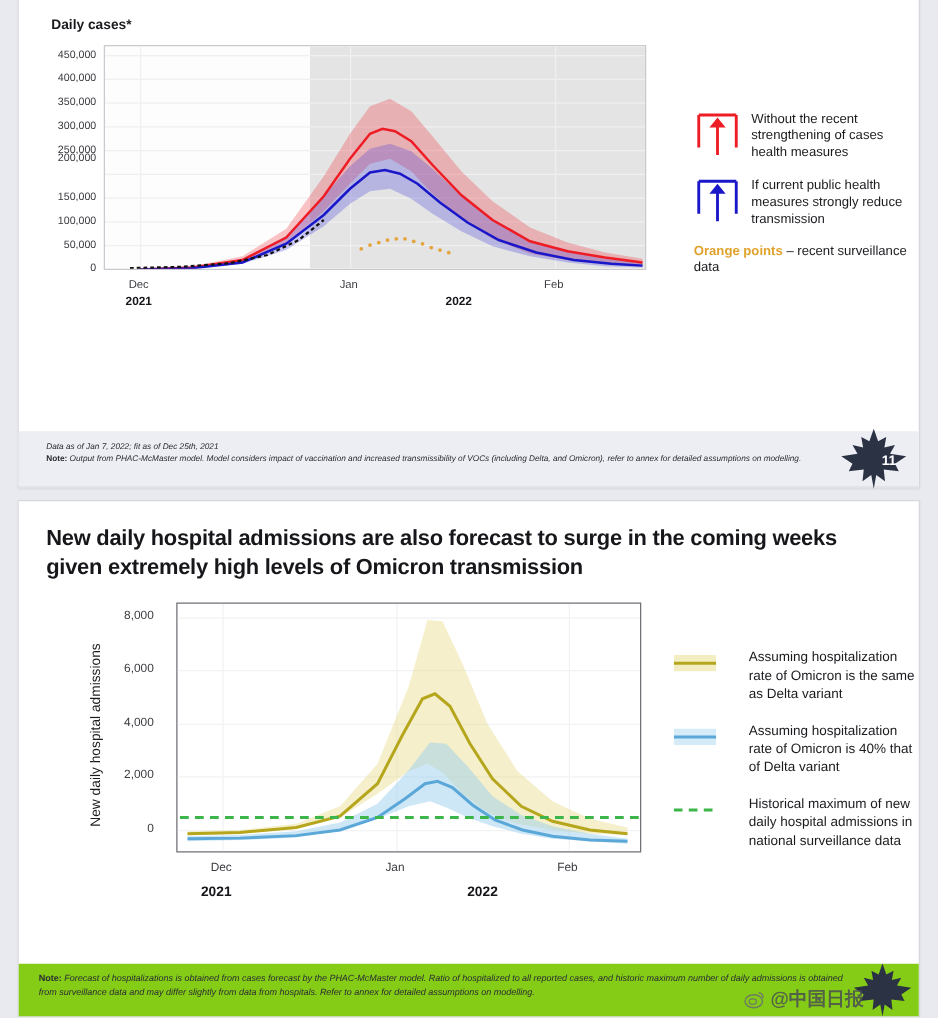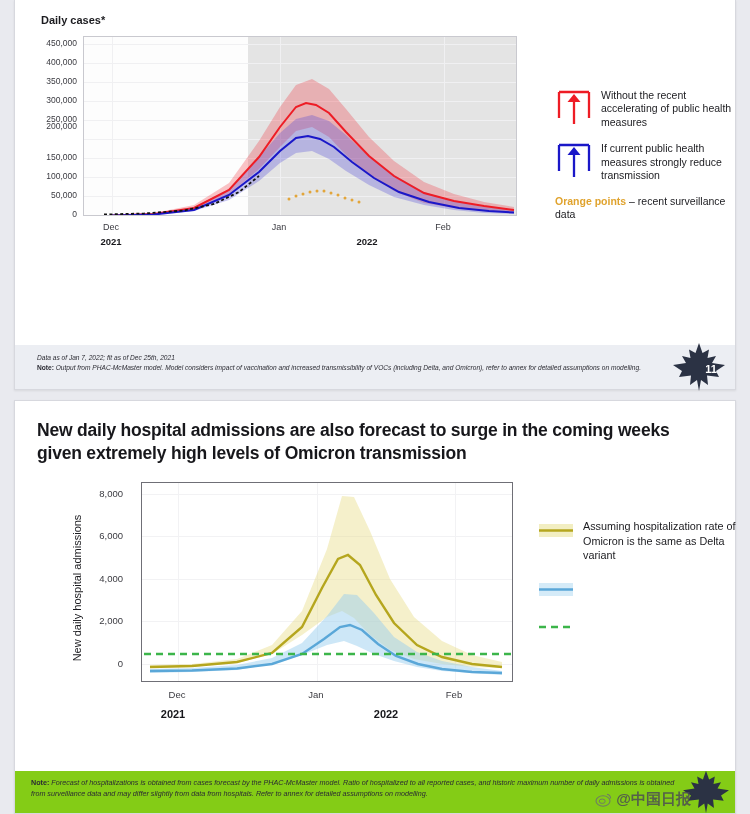--- a/index.html
+++ b/index.html
@@ -134,21 +134,21 @@
   }
   .c2-xlab {
     position: absolute; font-size: 9.5px; color: #3a3a40;
     transform: translateX(-50%);
   }
   .c2-yearlab {
     position: absolute; font-size: 11px; font-weight: bold; color: #17171b;
     transform: translateX(-50%);
   }
   .legend2 { position: absolute; left: 524px; top: 530px; width: 200px; }
-  .legend2-row { display: flex; gap: 10px; margin-bottom: 15px; }
+  .legend2-row { display: flex; gap: 26px; margin-bottom: 15px; }
   .legend2-ico { width: 34px; height: 20px; flex: 0 0 34px; margin-top: 2px; }
   .legend2-text { font-size: 10.8px; line-height: 1.35; color: #1b1b1f; }
 
   .note2 {
     position: absolute; left: 0; right: 0; bottom: 0;
     background: #84cc16; padding: 7px 60px 7px 16px; height: 42px;
   }
   .note2-line { font-size: 7.2px; font-style: italic; color: #2b2b33; line-height: 1.5; }
   .note2-line b { font-style: normal; }
 
@@ -236,21 +236,21 @@
 
     <div class="legend1">
       <div class="legend1-row">
         <div class="legend1-ico">
           <svg width="38" height="38" viewBox="0 0 38 38">
             <path d="M4,4 H34 M34,4 V30 M4,4 V30" fill="none" stroke="#ee1c25" stroke-width="2.3"></path>
             <path d="M19,36 V9" fill="none" stroke="#ee1c25" stroke-width="2.3"></path>
             <path d="M19,6 L25.5,14 L12.5,14 Z" fill="#ee1c25"></path>
           </svg>
         </div>
-        <div class="legend1-text">Without the recent accelerating of public health measures</div>
+        <div class="legend1-text">Without the recent strengthening of cases health measures</div>
       </div>
       <div class="legend1-row">
         <div class="legend1-ico">
           <svg width="38" height="38" viewBox="0 0 38 38">
             <path d="M4,4 H34 M34,4 V30 M4,4 V30" fill="none" stroke="#1a17c8" stroke-width="2.3"></path>
             <path d="M19,36 V9" fill="none" stroke="#1a17c8" stroke-width="2.3"></path>
             <path d="M19,6 L25.5,14 L12.5,14 Z" fill="#1a17c8"></path>
           </svg>
         </div>
         <div class="legend1-text">If current public health measures strongly reduce transmission</div>
@@ -330,27 +330,29 @@
         </div>
         <div class="legend2-text">Assuming hospitalization rate of Omicron is the same as Delta variant</div>
       </div>
       <div class="legend2-row">
         <div class="legend2-ico">
           <svg width="34" height="20" viewBox="0 0 34 20">
             <rect x="0" y="3" width="34" height="13" fill="#d5ebf8"></rect>
             <line x1="0" y1="9.5" x2="34" y2="9.5" stroke="#5aa7d8" stroke-width="2.4"></line>
           </svg>
         </div>
+        <div class="legend2-text">Assuming hospitalization rate of Omicron is 40% that of Delta variant</div>
       </div>
       <div class="legend2-row">
         <div class="legend2-ico">
           <svg width="34" height="20" viewBox="0 0 34 20">
             <line x1="0" y1="10" x2="34" y2="10" stroke="#3cb54a" stroke-width="2.4" stroke-dasharray="7,5"></line>
           </svg>
         </div>
+        <div class="legend2-text">Historical maximum of new daily hospital admissions in national surveillance data</div>
       </div>
     </div>
 
     <div class="note2">
       <div class="note2-line"><b>Note:</b><span> Forecast of hospitalizations is obtained from cases forecast by the PHAC-McMaster model. Ratio of hospitalized to all reported cases, and historic maximum number of daily admissions is obtained from surveillance data and may differ slightly from data from hospitals. Refer to annex for detailed assumptions on modelling.</span></div>
       <div class="maple" style="right:4px;bottom:-2px;width:50px;height:46px;">
         <svg width="50" height="46" viewBox="0 0 56 52">
           <path fill="#2b3244" d="M28,2 L31.5,12 L38,8.5 L36.5,17 L45,15 L41,22 L54,24 L45,30 L48,36 L36,34.5 L37,44 L30,39 L28,50 L26,39 L19,44 L20,34.5 L8,36 L11,30 L2,24 L15,22 L11,15 L19.5,17 L18,8.5 L24.5,12 Z"></path>
         </svg>
       </div>

